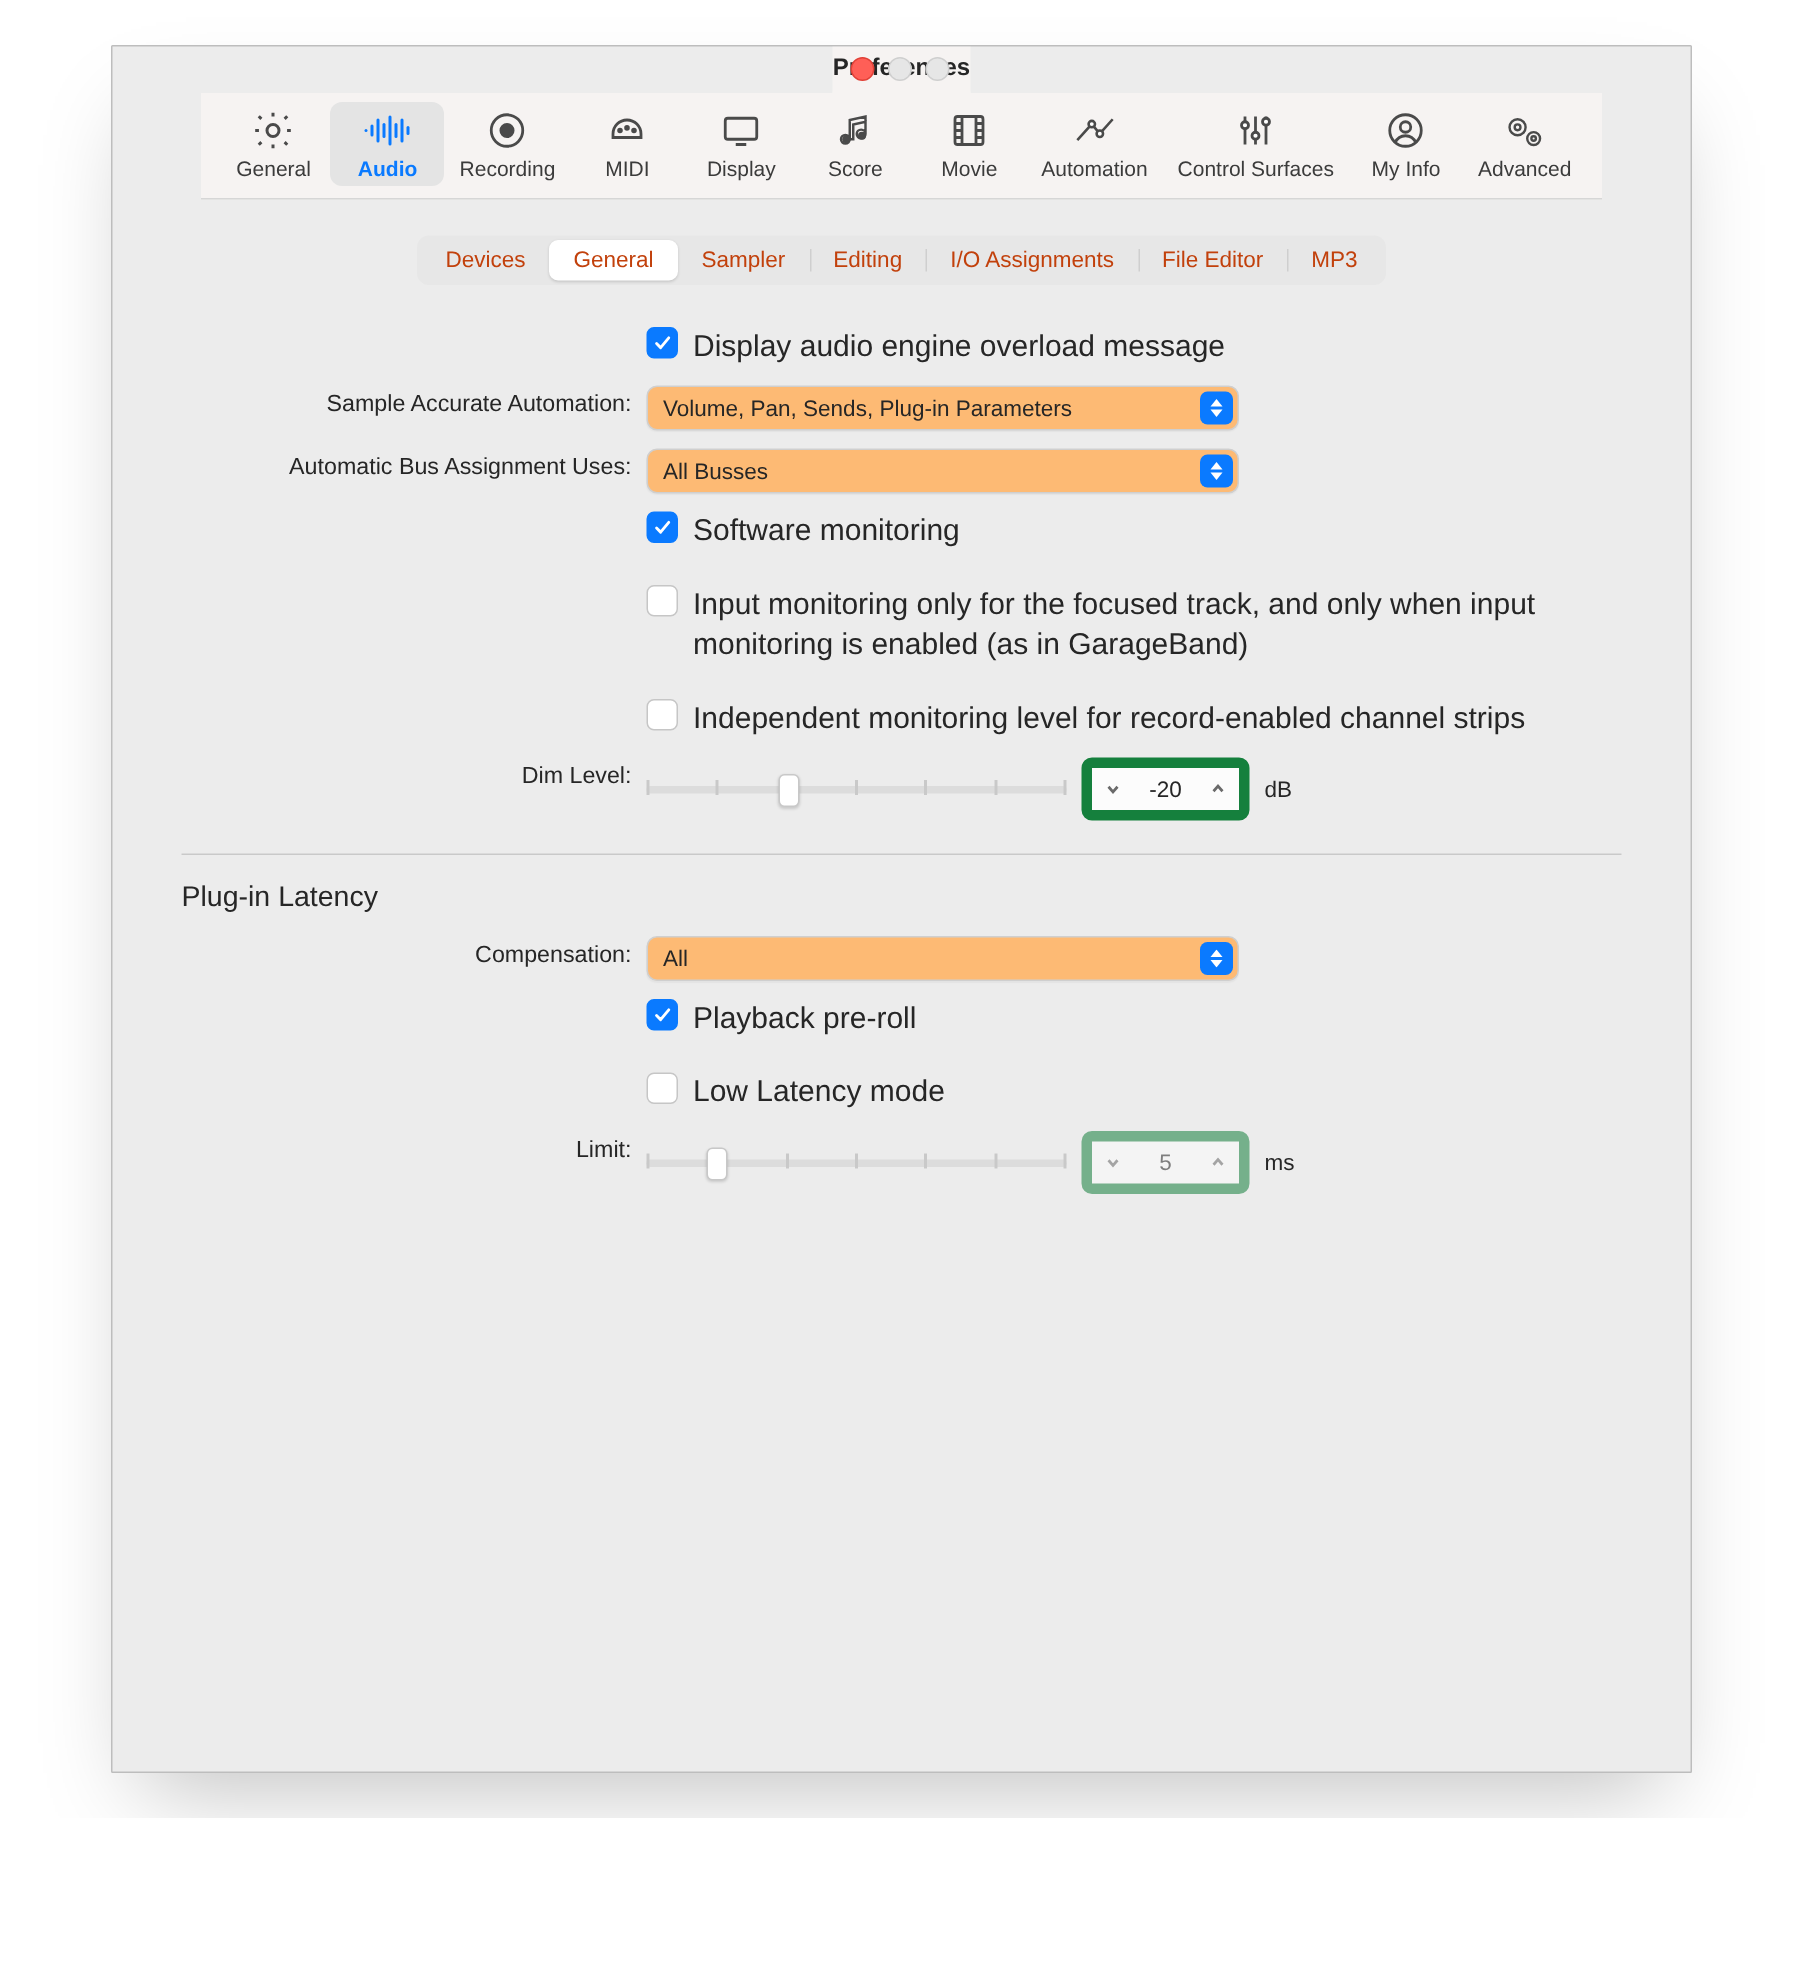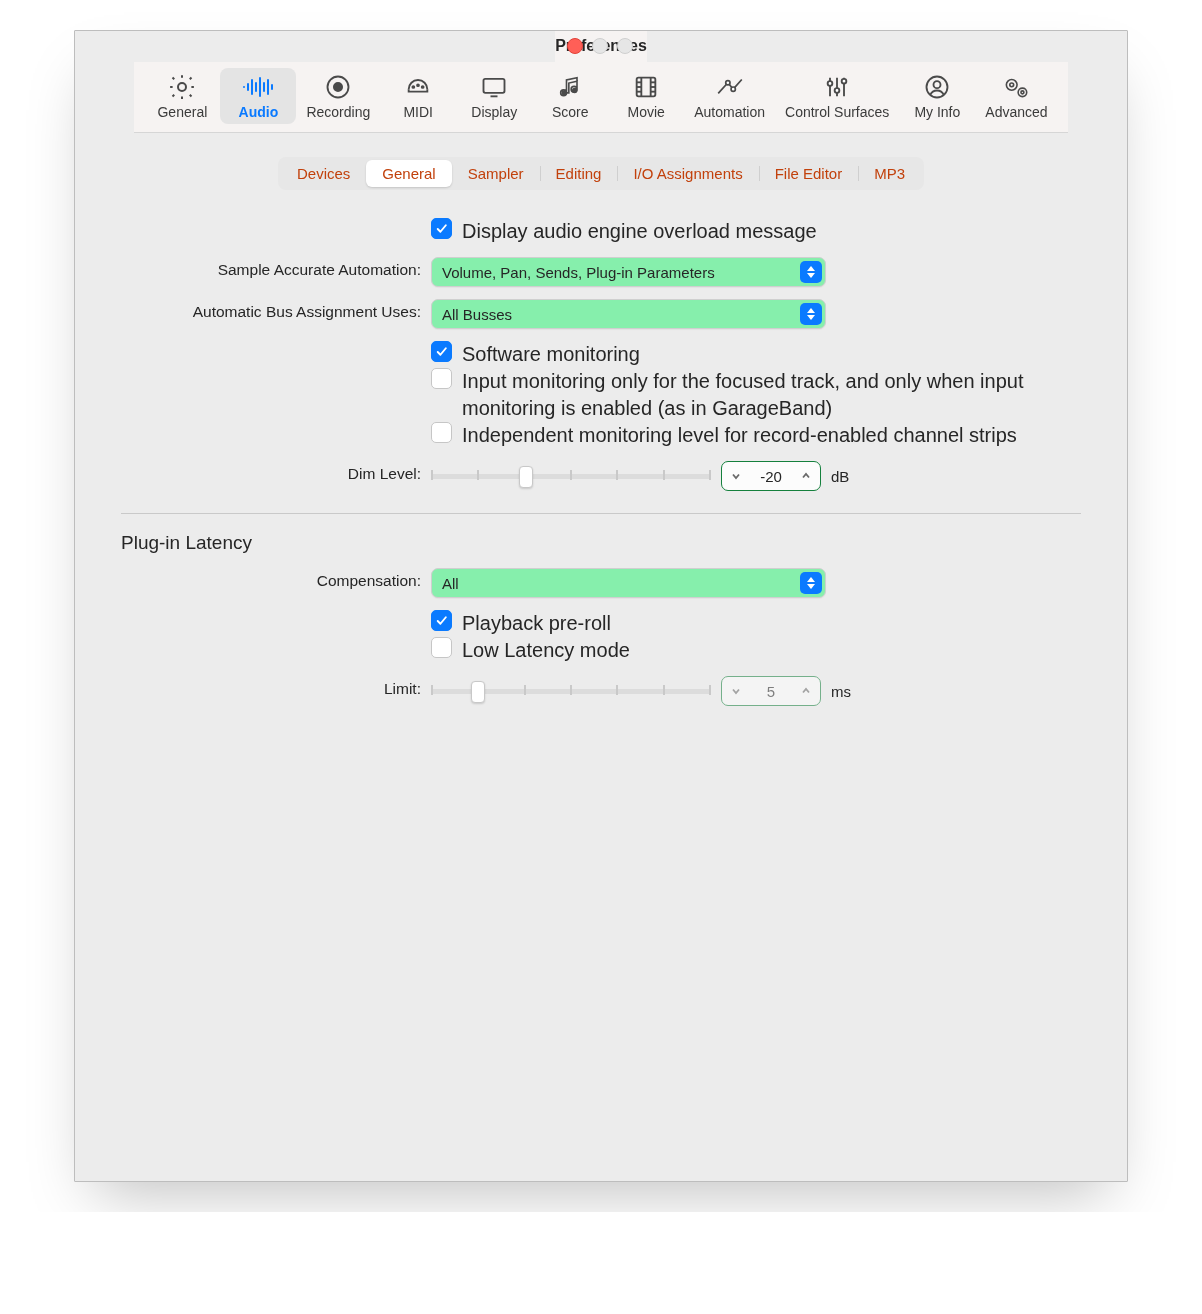--- a/index.html
+++ b/index.html
@@ -68,55 +68,55 @@
   }
   .subtab.active{background:var(--tab-active);box-shadow:0 1px 2px rgba(0,0,0,.15)}
   .subtab:not(:last-child)::after{
     content:"";position:absolute;right:-1px;top:6px;bottom:6px;width:1px;background:#cfcfcf;
   }
   .subtab.active::after,.subtab.active + .subtab::before{display:none}
 
   
   .form{display:grid;grid-template-columns:300px 1fr;gap:12px 10px;align-items:start}
   .lbl{justify-self:end;padding-top:4px;font-size:15.5px}
-  .ctrl{display:flex;flex-direction:column;gap:0}
+  .ctrl{display:flex;flex-direction:column;gap:22px}
   .row{display:flex;align-items:center;gap:10px}
   .checkbox{
     width:19px;height:19px;border-radius:5px;background:#fff;border:1px solid #c6c6c6;
     display:inline-flex;align-items:center;justify-content:center;flex:0 0 auto;
   }
   .checkbox.checked{background:var(--accent);border-color:var(--accent)}
   .checkbox.checked svg{display:block}
   .checkbox svg{display:none;color:#fff}
   .check-row{display:flex;align-items:flex-start;gap:10px;max-width:650px}
   .check-row span{font-size:20px;line-height:1.35}
   .select{
     display:flex;align-items:center;justify-content:space-between;
-    background:#86efac;border:1px solid #cfcfcf;border-radius:7px;
+    background:#fdba74;border:1px solid #cfcfcf;border-radius:7px;
     height:28px;font-size:15px;padding:0 3px 0 10px;width:380px;
     box-shadow:0 1px 1px rgba(0,0,0,.04)
   }
   .select .sel-arrows{
     width:22px;height:22px;border-radius:5px;background:var(--accent);
     display:flex;flex-direction:column;align-items:center;justify-content:center;color:#fff;
   }
   .sel-arrows svg{display:block}
   hr.sep{border:none;border-top:1px solid var(--section-border);margin:22px 0 18px}
   .section-title{font-weight:400;font-size:19px;margin:0 0 14px 0}
 
   
   .slider{position:relative;width:280px;height:20px}
   .track{position:absolute;left:0;right:0;top:8px;height:5px;background:#dcdcdc;border-radius:3px}
   .ticks{position:absolute;left:0;right:0;top:4px;height:12px;display:flex;justify-content:space-between}
   .tick{width:2px;height:10px;background:#c9c9c9}
   .thumb{position:absolute;top:0;width:12px;height:20px;background:#fff;border:1px solid #c8c8c8;border-radius:4px;box-shadow:0 1px 2px rgba(0,0,0,.15)}
 
   
   .stepper{
-    display:flex;align-items:center;background:#fcfcfc;border:1px solid #15803d;border-radius:7px;
+    display:flex;align-items:center;background:#fcfcfc;border:7px solid #15803d;border-radius:7px;
     height:28px;overflow:hidden;min-width:98px
   }
   .stepper .seg{width:28px;display:flex;align-items:center;justify-content:center;color:#6a6a6a}
   .stepper .val{flex:1;text-align:center;font-size:15px}
   .stepper.disabled{opacity:.55}
   .unit{font-size:15px}
 </style>
 </head>
 <body>
 

